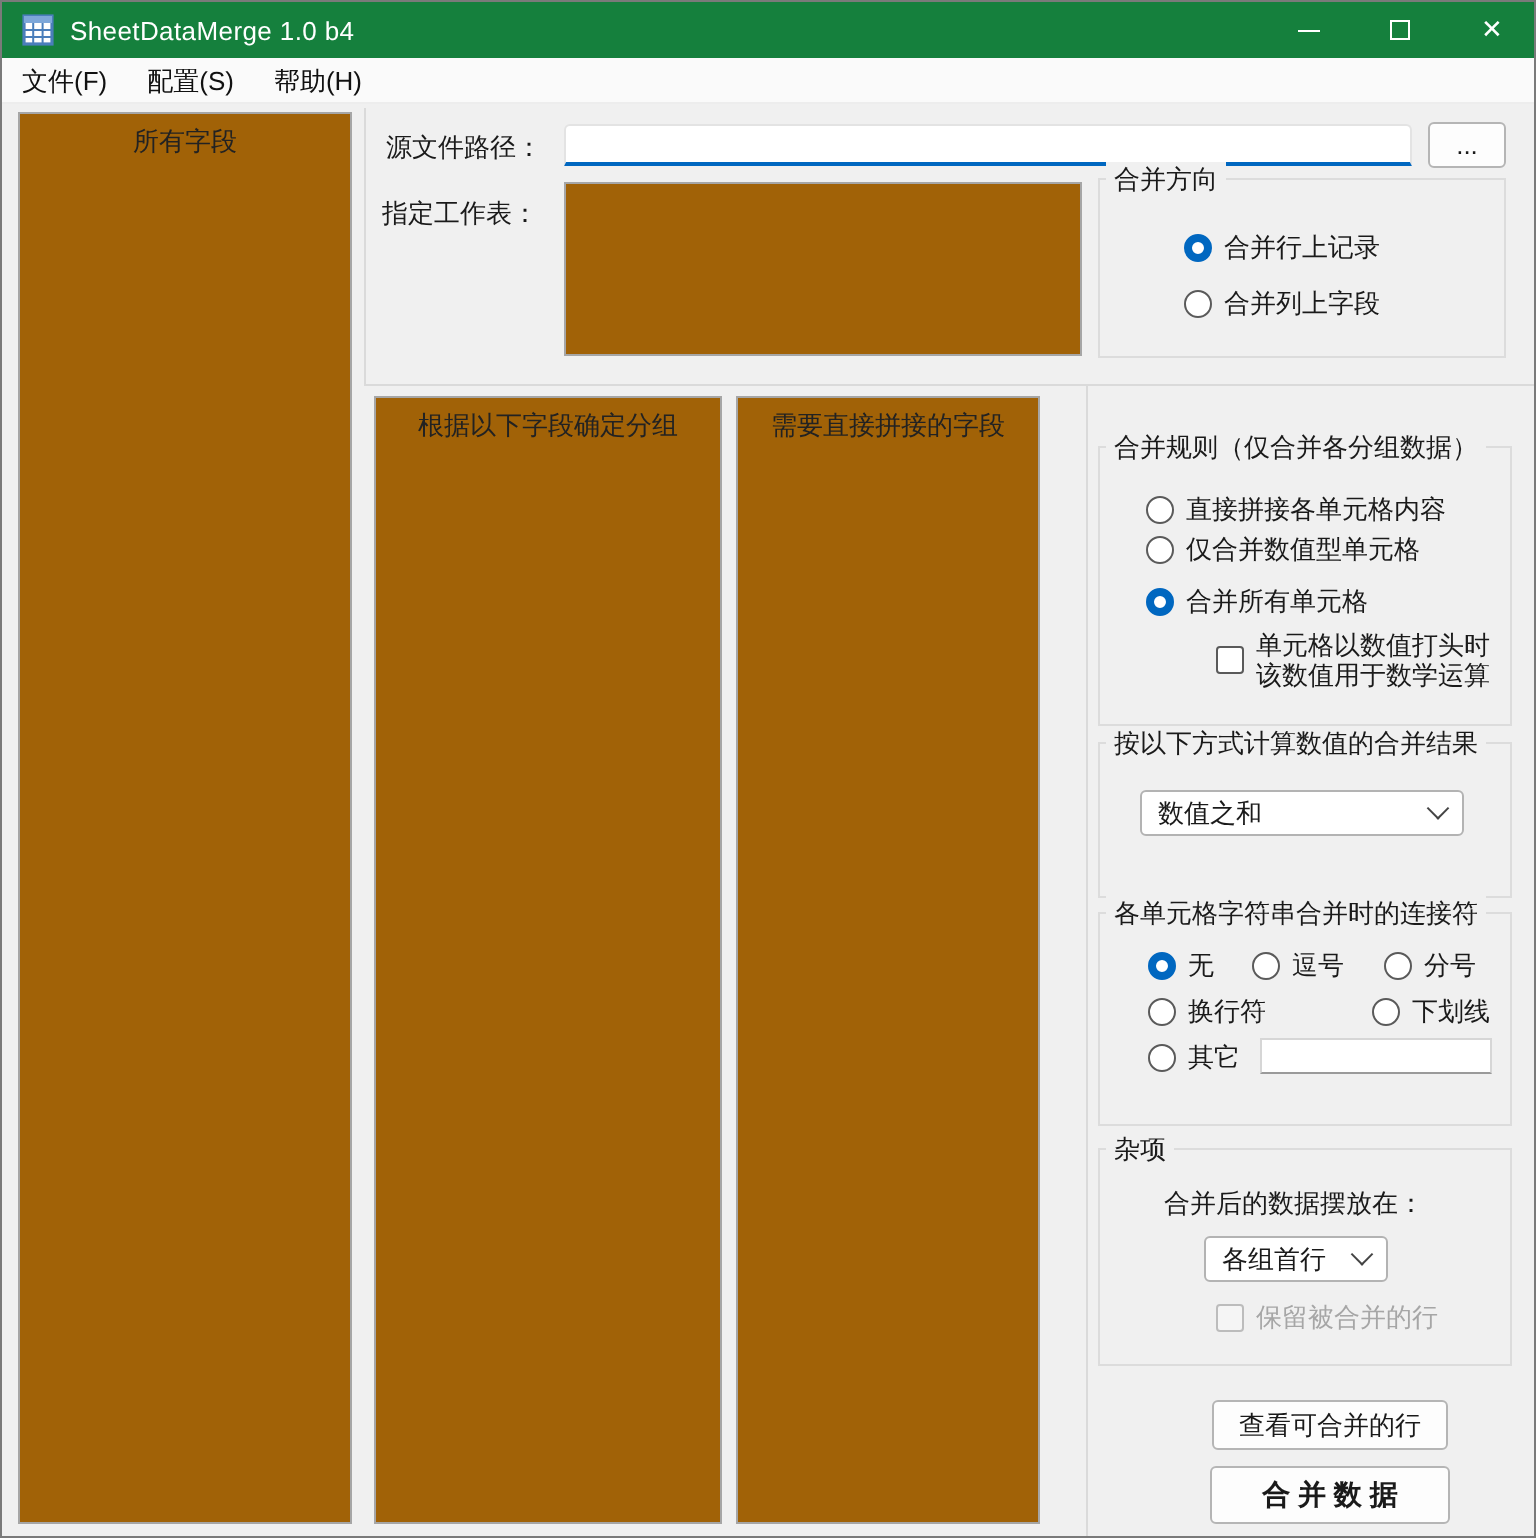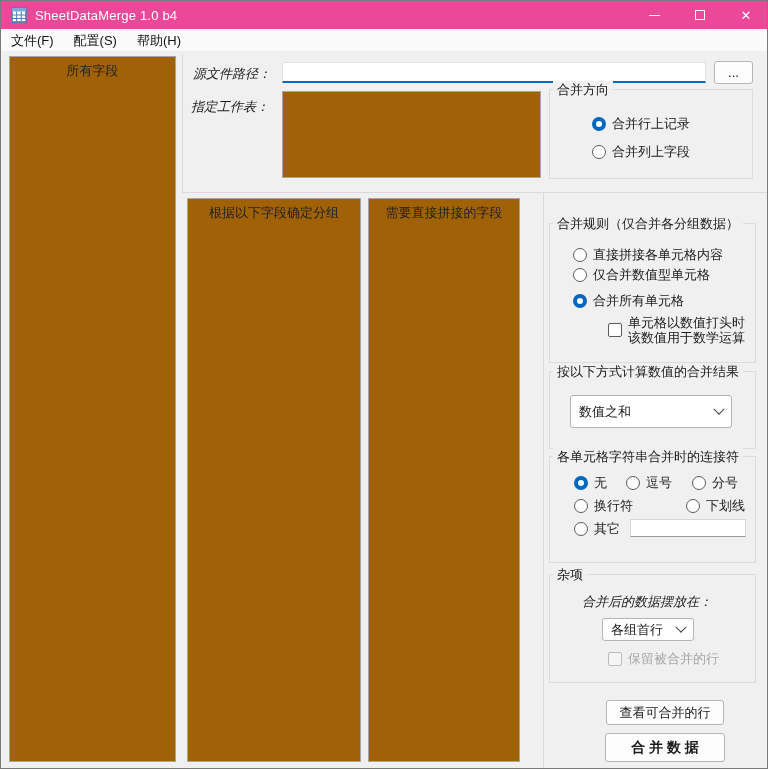--- a/index.html
+++ b/index.html
@@ -1,31 +1,31 @@
 <!DOCTYPE html>
 <html><head>
 <meta charset="utf-8">
 <style>
   html,body{margin:0;padding:0;background:#ffffff;font-family:"Liberation Sans","DejaVu Sans",sans-serif;}
   .win{position:relative;width:768px;height:769px;background:#f0f0f0;border:1px solid #7a7a7a;box-sizing:border-box;overflow:hidden;}
   
-  .titlebar{position:absolute;left:0;top:0;width:768px;height:28px;background:#ec4899;display:flex;align-items:center;}
+  .titlebar{position:absolute;left:0;top:0;width:768px;height:28px;background:#15803d;display:flex;align-items:center;}
   .app-icon{width:16px;height:16px;margin-left:10px;flex:0 0 auto;}
   .title-text{color:#ffffff;font-size:13px;margin-left:8px;letter-spacing:0.2px;}
   .win-controls{margin-left:auto;display:flex;height:28px;}
   .win-btn{width:46px;height:28px;display:flex;align-items:center;justify-content:center;color:#ffffff;font-size:13px;cursor:default;}
   .glyph-min{width:11px;height:1px;background:#ffffff;}
   .glyph-max{width:10px;height:10px;border:1px solid #ffffff;box-sizing:border-box;}
   
   .menubar{position:absolute;left:0;top:28px;width:768px;height:23px;background:#fafafa;display:flex;align-items:flex-start;border-bottom:1px solid #ededed;box-sizing:border-box;}
   .menu-item{font-size:13px;color:#111;padding:3px 10px;}
   
   .listbox{position:absolute;background:#a16207;border:1px solid #a6a6a6;box-sizing:border-box;}
   .listbox .lb-header{display:block;text-align:center;font-size:13px;color:#222;padding-top:5px;}
-  .label{position:absolute;font-size:13px;color:#1a1a1a;white-space:nowrap;font-style:italic;}
+  .label{position:absolute;font-size:13px;color:#1a1a1a;white-space:nowrap;}
   .groupbox{position:absolute;border:1px solid #dcdcdc;box-sizing:border-box;}
   .gb-title{position:absolute;top:-9px;left:3px;background:#f0f0f0;padding:0 4px;font-size:13px;color:#1a1a1a;white-space:nowrap;}
   .radio-row{position:absolute;display:flex;align-items:center;gap:6px;height:18px;}
   .radio{width:14px;height:14px;border-radius:50%;box-sizing:border-box;background:#ffffff;border:1px solid #5a5a5a;flex:0 0 auto;}
   .radio.sel{border:4px solid #0067c0;}
   .radio-label{font-size:13px;color:#1a1a1a;white-space:nowrap;}
   .checkbox{width:14px;height:14px;border:1px solid #5a5a5a;border-radius:2px;background:#ffffff;box-sizing:border-box;flex:0 0 auto;}
   .checkbox.disabled{border-color:#bcbcbc;background:#f5f5f5;}
   .dropdown{position:absolute;background:#ffffff;border:1px solid #b3b3b3;border-radius:3px;box-sizing:border-box;display:flex;align-items:center;font-size:13px;color:#1a1a1a;padding:0 8px;}
   .dropdown .dd-text{flex:1;}
@@ -124,21 +124,21 @@
       <span class="checkbox"></span>
       <span class="two-line">
         <span>单元格以数值打头时</span>
         <span>该数值用于数学运算</span>
       </span>
     </div>
   </div>
 
   <div class="groupbox" style="left:548px;top:370px;width:207px;height:78px;">
     <span class="gb-title">按以下方式计算数值的合并结果</span>
-    <div class="dropdown" style="left:20px;top:23px;width:162px;height:33px;">
+    <div class="dropdown" style="left:20px;top:23px;width:162px;height:23px;">
       <span class="dd-text">数值之和</span>
       <span class="chev"></span>
     </div>
   </div>
 
   <div class="groupbox" style="left:548px;top:455px;width:207px;height:107px;">
     <span class="gb-title">各单元格字符串合并时的连接符</span>
     <div class="radio-row" style="left:24px;top:17px;">
       <span class="radio sel"></span>
       <span class="radio-label">无</span>

